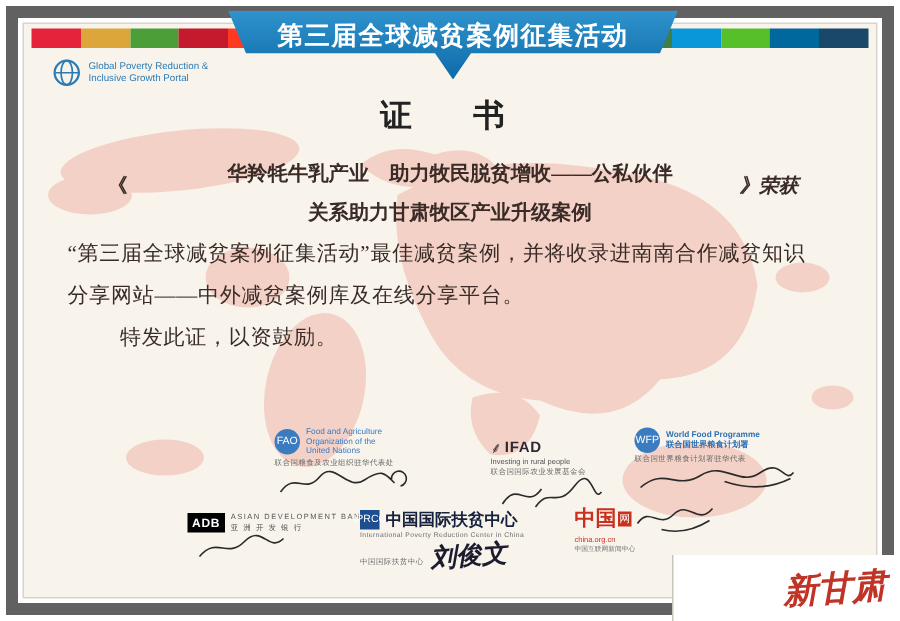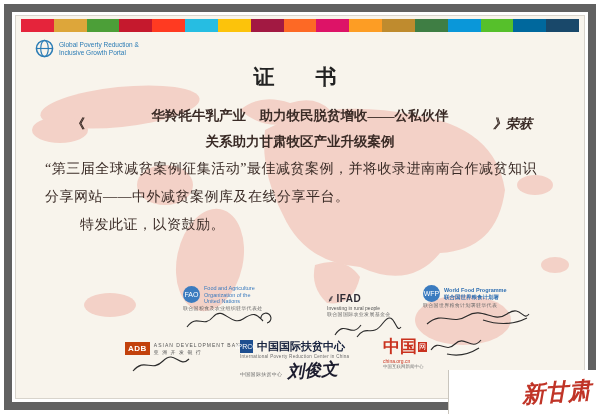--- a/index.html
+++ b/index.html
@@ -71,34 +71,34 @@
 
   .ifad{left:312px;top:276px;color:#2d2a33;}
   .ifad-mark{font-size:10px;margin-right:2px;color:#2d2a33;}
   .ifad-name{font-weight:bold;font-size:10px;letter-spacing:0.5px;}
   .ifad-tag{font-size:5px;color:#555;}
 
   .wfp{left:408px;top:270px;}
   .wfp-name{margin-left:4px;font-size:5.5px;line-height:7px;color:#2f6fb2;font-weight:bold;}
 
   .adb{left:110px;top:327px;}
-  .adb-box{background:#c2410c;color:#fff;font-weight:bold;font-size:8px;
+  .adb-box{background:#000000;color:#fff;font-weight:bold;font-size:8px;
            padding:2px 3px;letter-spacing:0.5px;}
   .adb-name{margin-left:4px;font-size:5px;line-height:6.5px;color:#555;letter-spacing:1px;}
 
   .iprcc{left:225px;top:324px;}
   .iprcc-box{width:13px;height:13px;background:#1d4e8f;color:#fff;font-size:7px;
              display:flex;align-items:center;justify-content:center;}
   .iprcc-name{margin-left:4px;font-size:11px;font-weight:bold;color:#16213d;
               font-family:"Liberation Serif",serif;}
   .hand-sign{font-family:"Liberation Serif",serif;font-style:italic;font-weight:bold;
              font-size:17px;color:#1c1c2e;transform:rotate(-4deg);display:inline-block;}
 
   .china{left:368px;top:320px;}
-  .china-name{color:#c9311e;font-weight:bold;font-size:17px;font-family:"Liberation Serif",serif;}
+  .china-name{color:#c9311e;font-weight:bold;font-size:14px;font-family:"Liberation Serif",serif;}
   .china-net{font-size:7px;background:#c9311e;color:#fff;padding:0 1px;margin-left:1px;}
   .china-sub1{font-size:5px;color:#c9311e;}
   .china-sub2{font-size:4.5px;color:#777;}
 
   
   .watermark{position:absolute;right:0;bottom:0;width:152px;height:44px;background:#ffffff;
              z-index:6;display:flex;align-items:center;justify-content:flex-end;
              padding-right:6px;box-sizing:border-box;border-left:1px solid #c9c5bd;}
   .wm-brand{color:#c03427;font-family:"Liberation Serif",serif;font-style:italic;
             font-weight:bold;font-size:23px;transform:rotate(-4deg);margin-right:3px;}
@@ -140,20 +140,23 @@
       <span style="background: rgb(221, 19, 103);"></span>
       <span style="background: rgb(253, 157, 36);"></span>
       <span style="background: rgb(191, 139, 46);"></span>
       <span style="background: rgb(63, 126, 68);"></span>
       <span style="background: rgb(10, 151, 217);"></span>
       <span style="background: rgb(86, 192, 43);"></span>
       <span style="background: rgb(0, 104, 157);"></span>
       <span style="background: rgb(25, 72, 106);"></span>
     </div>
 
+  <div class="ribbon">
+    <div class="ribbon-text">第三届全球减贫案例征集活动</div>
+  </div>
 
   <div class="portal">
     <svg width="19" height="19" viewBox="0 0 20 20">
       <circle cx="10" cy="10" r="8.5" fill="none" stroke="#2b7cb5" stroke-width="1.6"></circle>
       <ellipse cx="10" cy="10" rx="4" ry="8.5" fill="none" stroke="#2b7cb5" stroke-width="1.2"></ellipse>
       <line x1="2" y1="10" x2="18" y2="10" stroke="#2b7cb5" stroke-width="1.2"></line>
     </svg>
     <div class="portal-text">
       <div>Global Poverty Reduction &amp;</div>
       <div>Inclusive Growth Portal</div>

